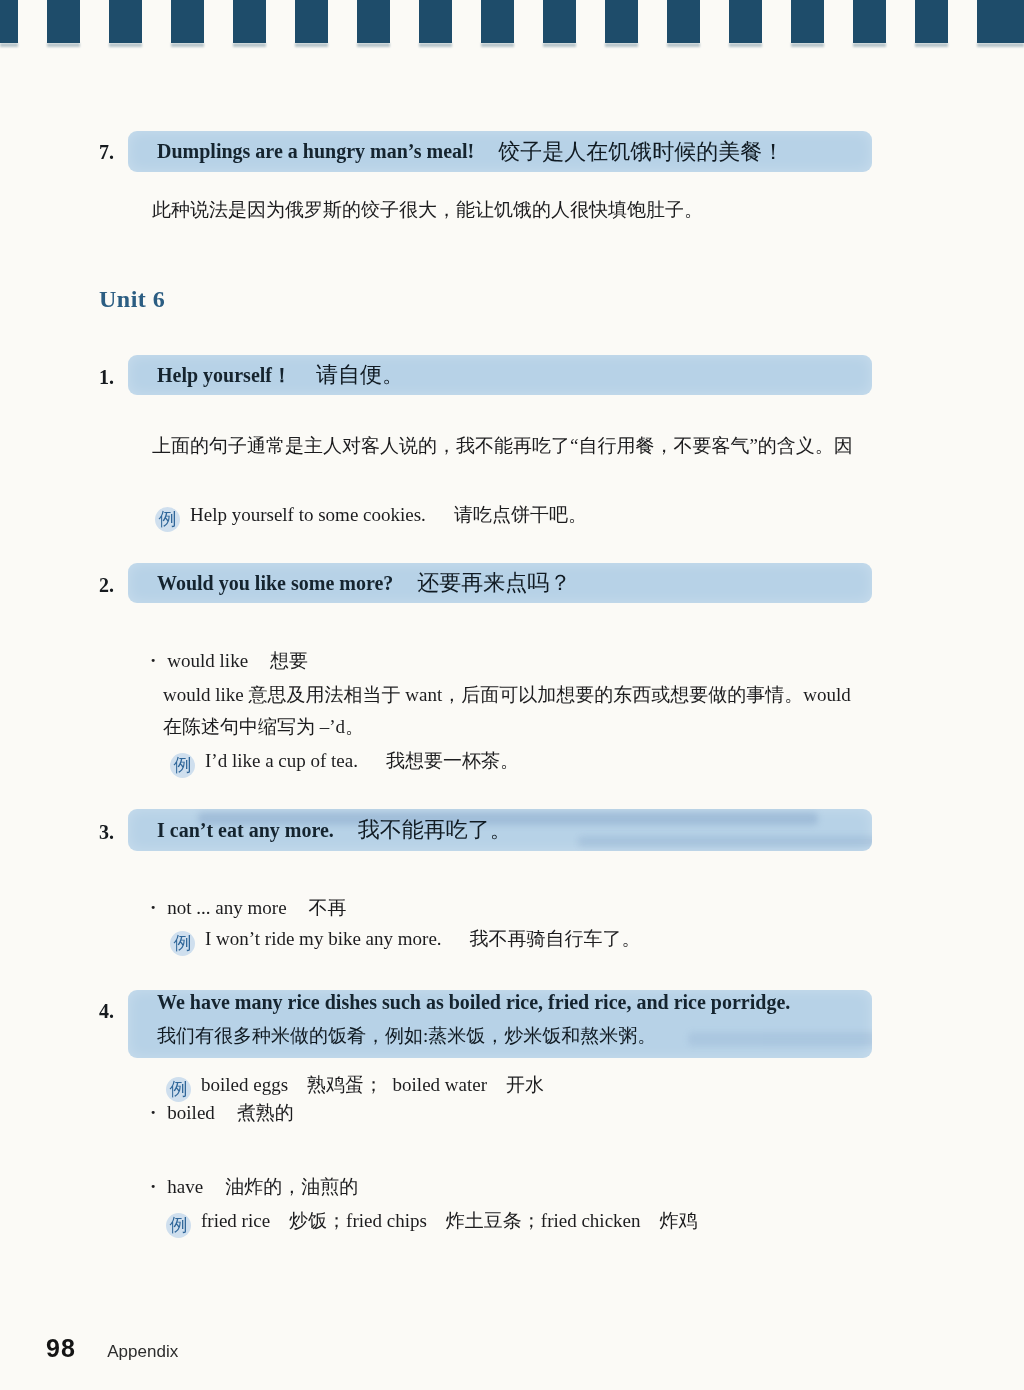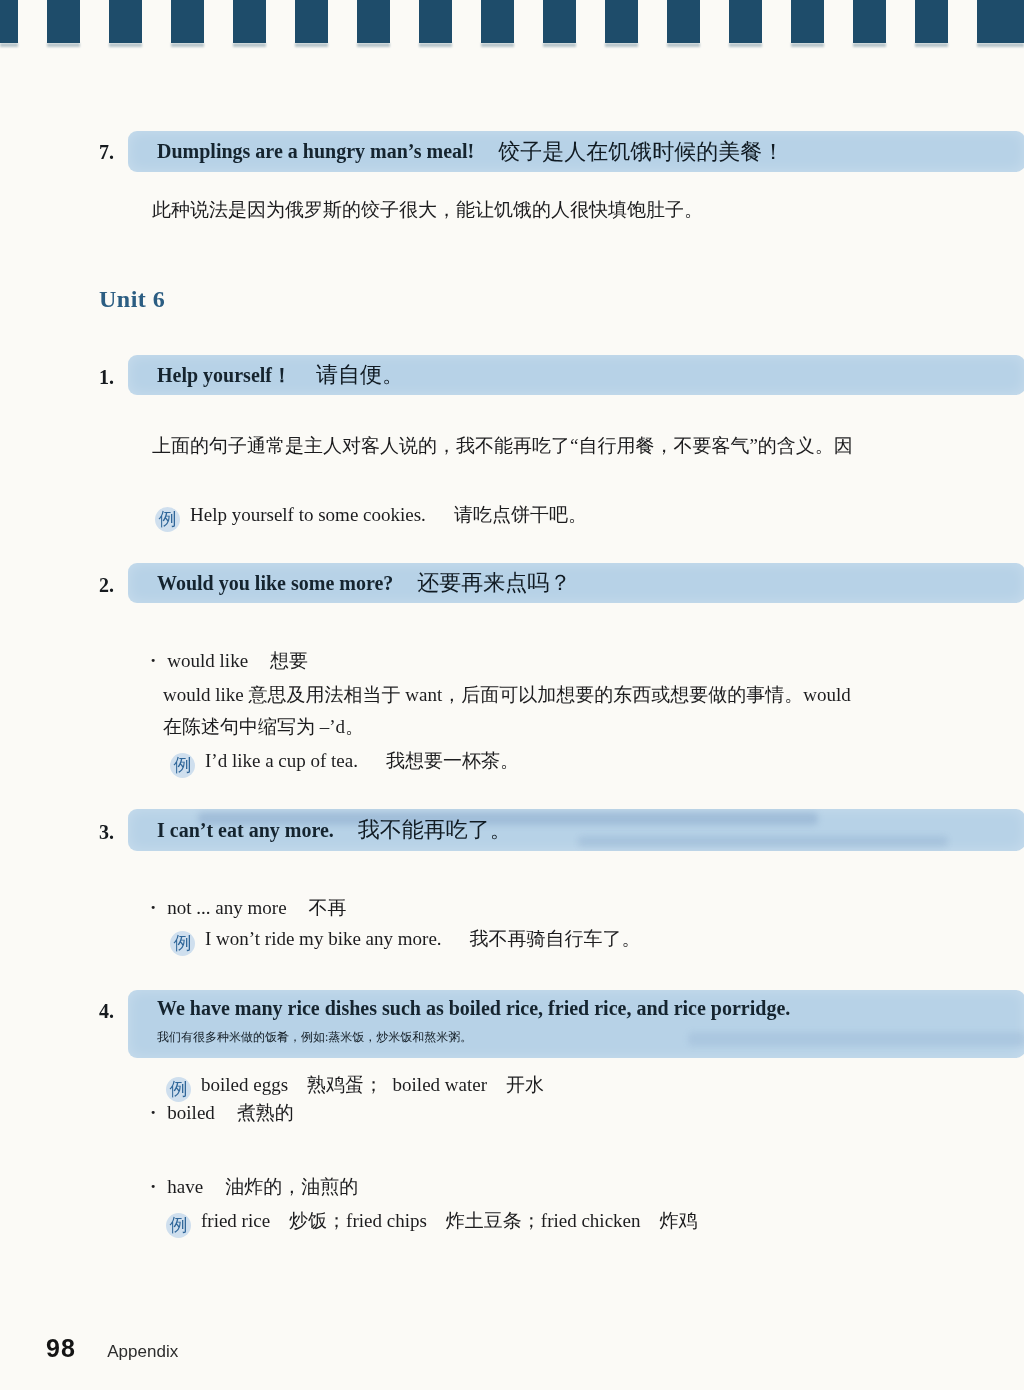--- a/index.html
+++ b/index.html
@@ -31,32 +31,32 @@
     background:repeating-linear-gradient(90deg,rgba(30,76,106,.30) 0 33px,transparent 33px 62px);
     background-position:-15px 0;
     filter:blur(1px);
   }
 
   .num{
     position:absolute;left:99px;width:26px;
     font-size:20px;font-weight:700;color:#161a1e;
   }
   .bar{
-    position:absolute;left:128px;width:897px;
+    position:absolute;left:128px;width:744px;
     box-sizing:border-box;border-radius:9px;
     background:var(--highlight);
     display:flex;align-items:center;
     padding-left:29px;
     box-shadow:inset 0 0 14px rgba(255,255,255,.25);
     overflow:hidden;
   }
   .bar-en{font-weight:700;font-size:20px;color:#15242f;white-space:pre;position:relative;z-index:2;}
   .bar-zh{margin-left:24px;font-size:22px;color:#101a22;white-space:pre;position:relative;z-index:2;}
-  .bar-multi{display:block;padding-top:7px;}
-  .bar-multi .row2{margin-top:9px;font-size:12px;color:#101a22;white-space:pre;position:relative;z-index:2;}
+  .bar-multi{display:block;padding-top:1px;}
+  .bar-multi .row2{margin-top:9px;font-size:19px;color:#101a22;white-space:pre;position:relative;z-index:2;}
 
   .unit{
     position:absolute;left:99px;top:286px;
     font-size:24px;font-weight:700;color:var(--heading);
     letter-spacing:.5px;
   }
 
   .line{
     position:absolute;font-size:19px;line-height:25px;
     color:var(--body-text);white-space:pre;

